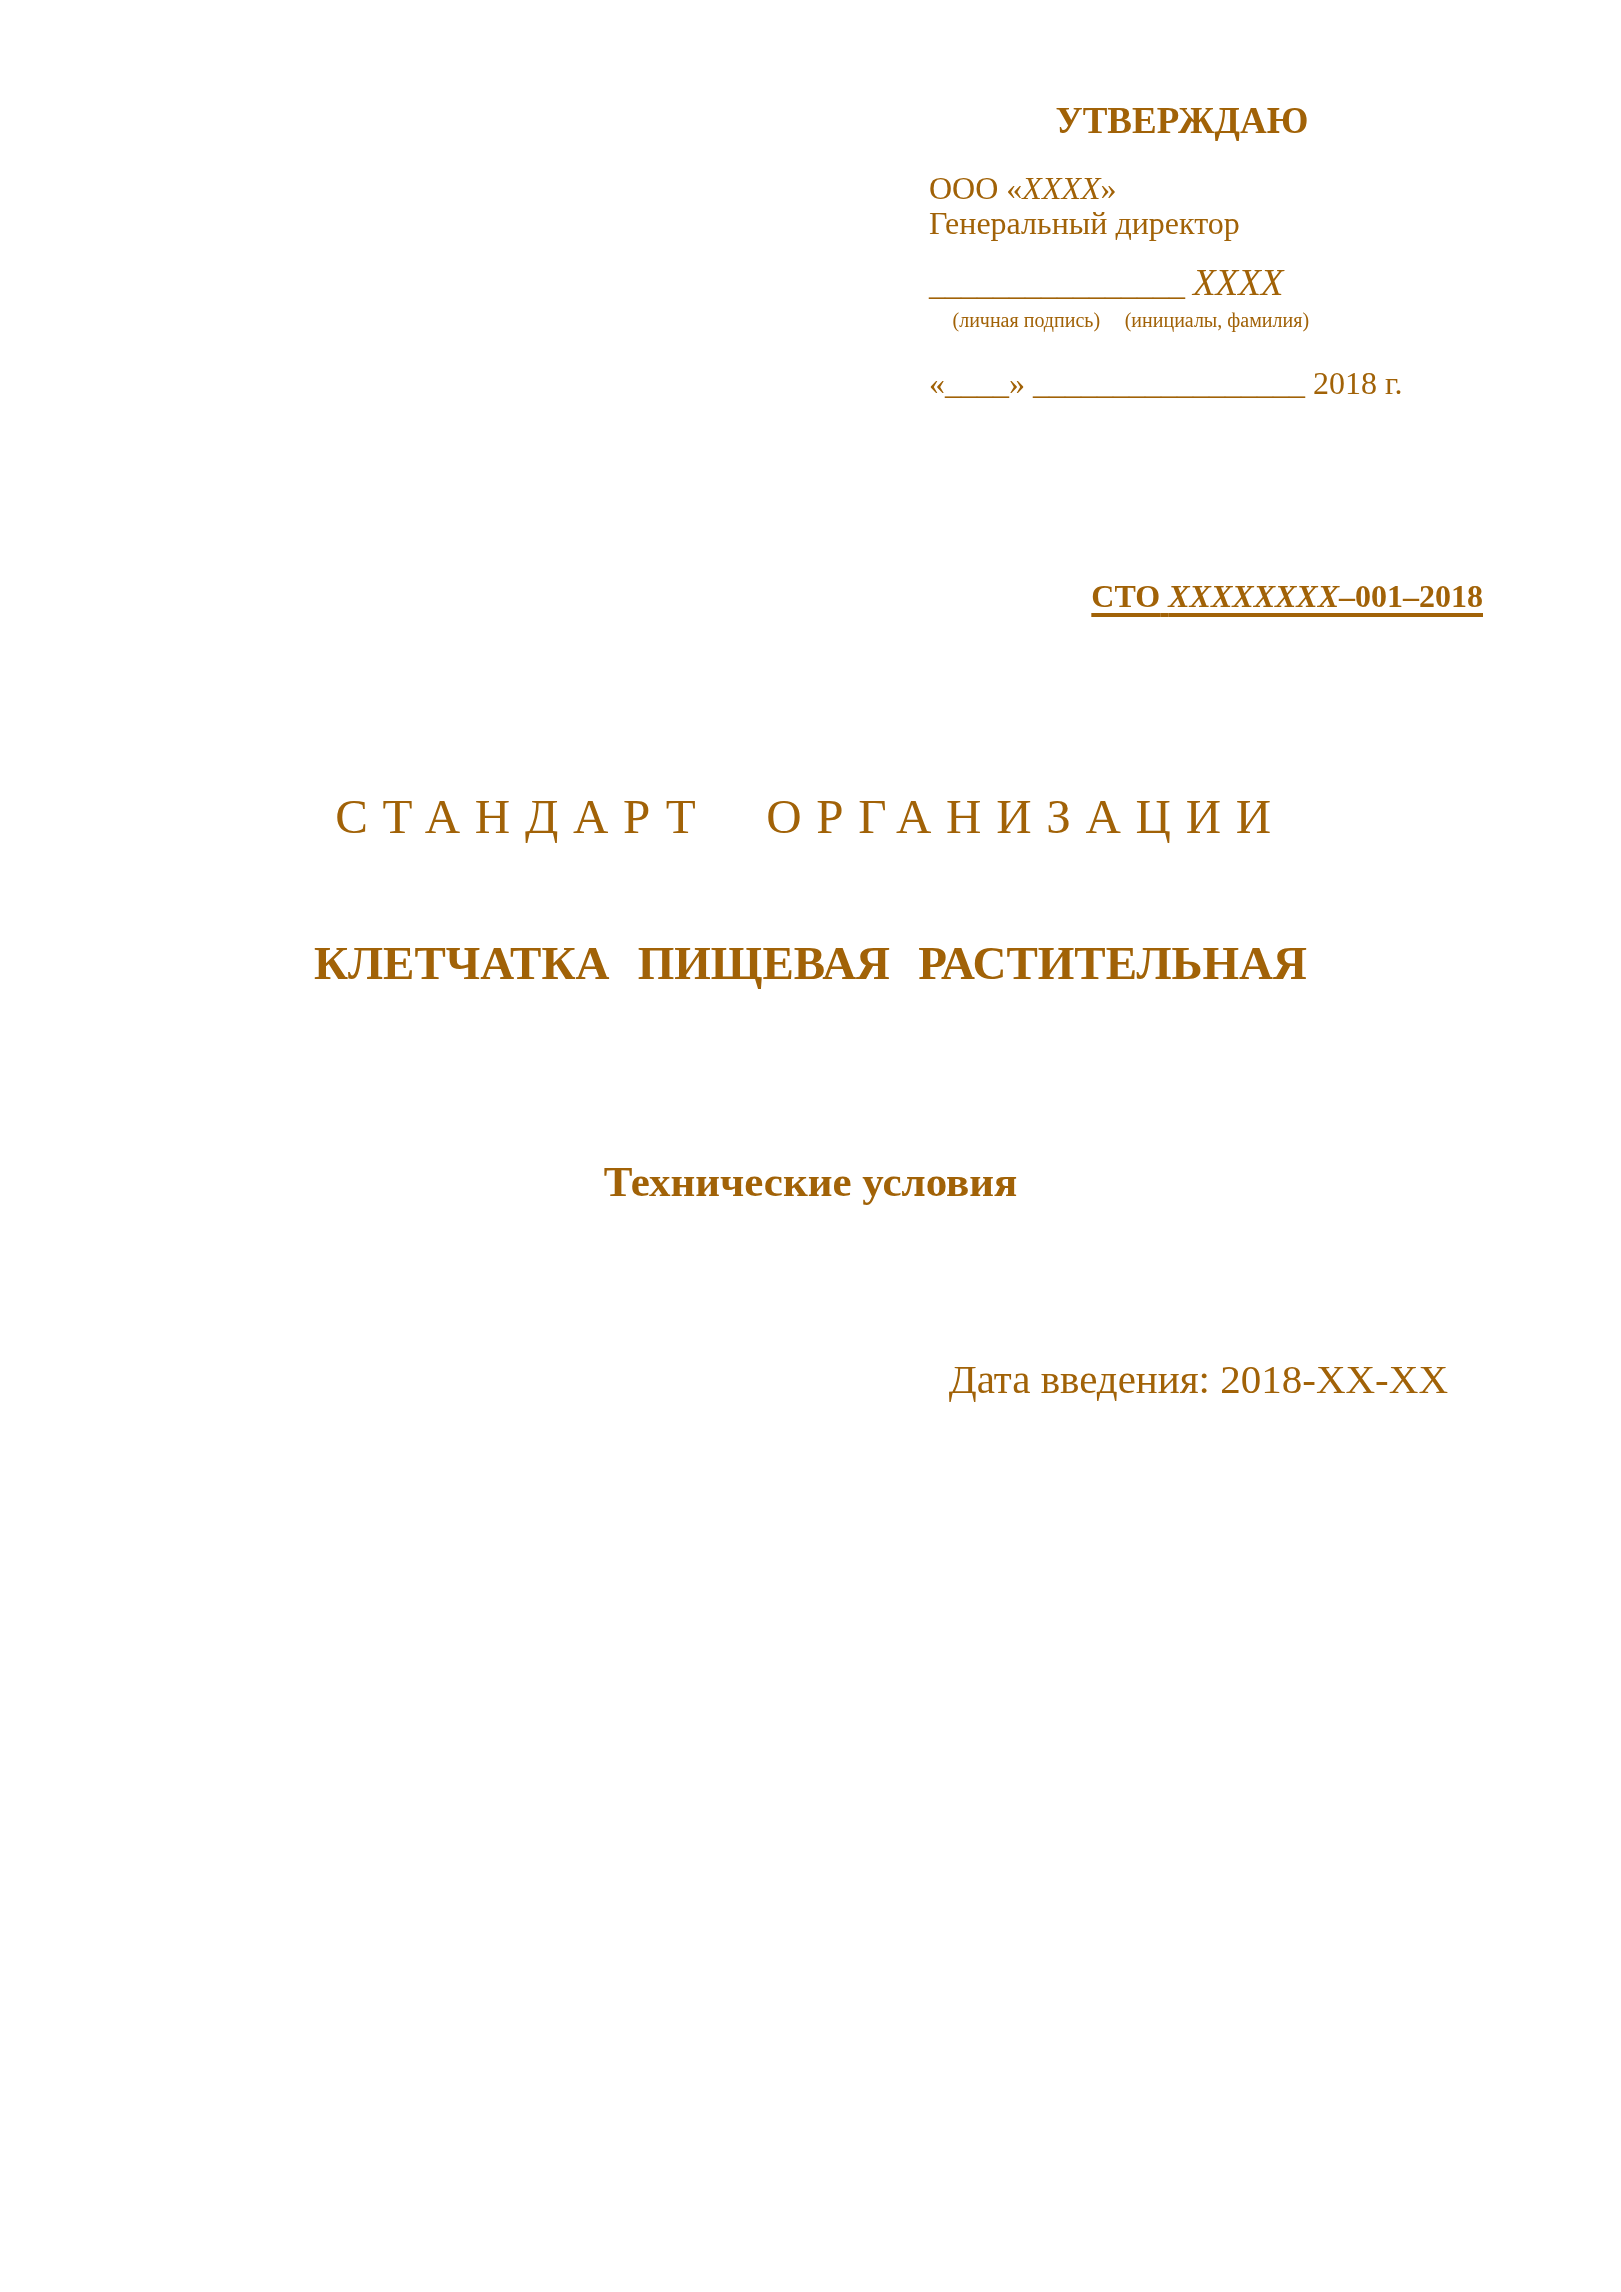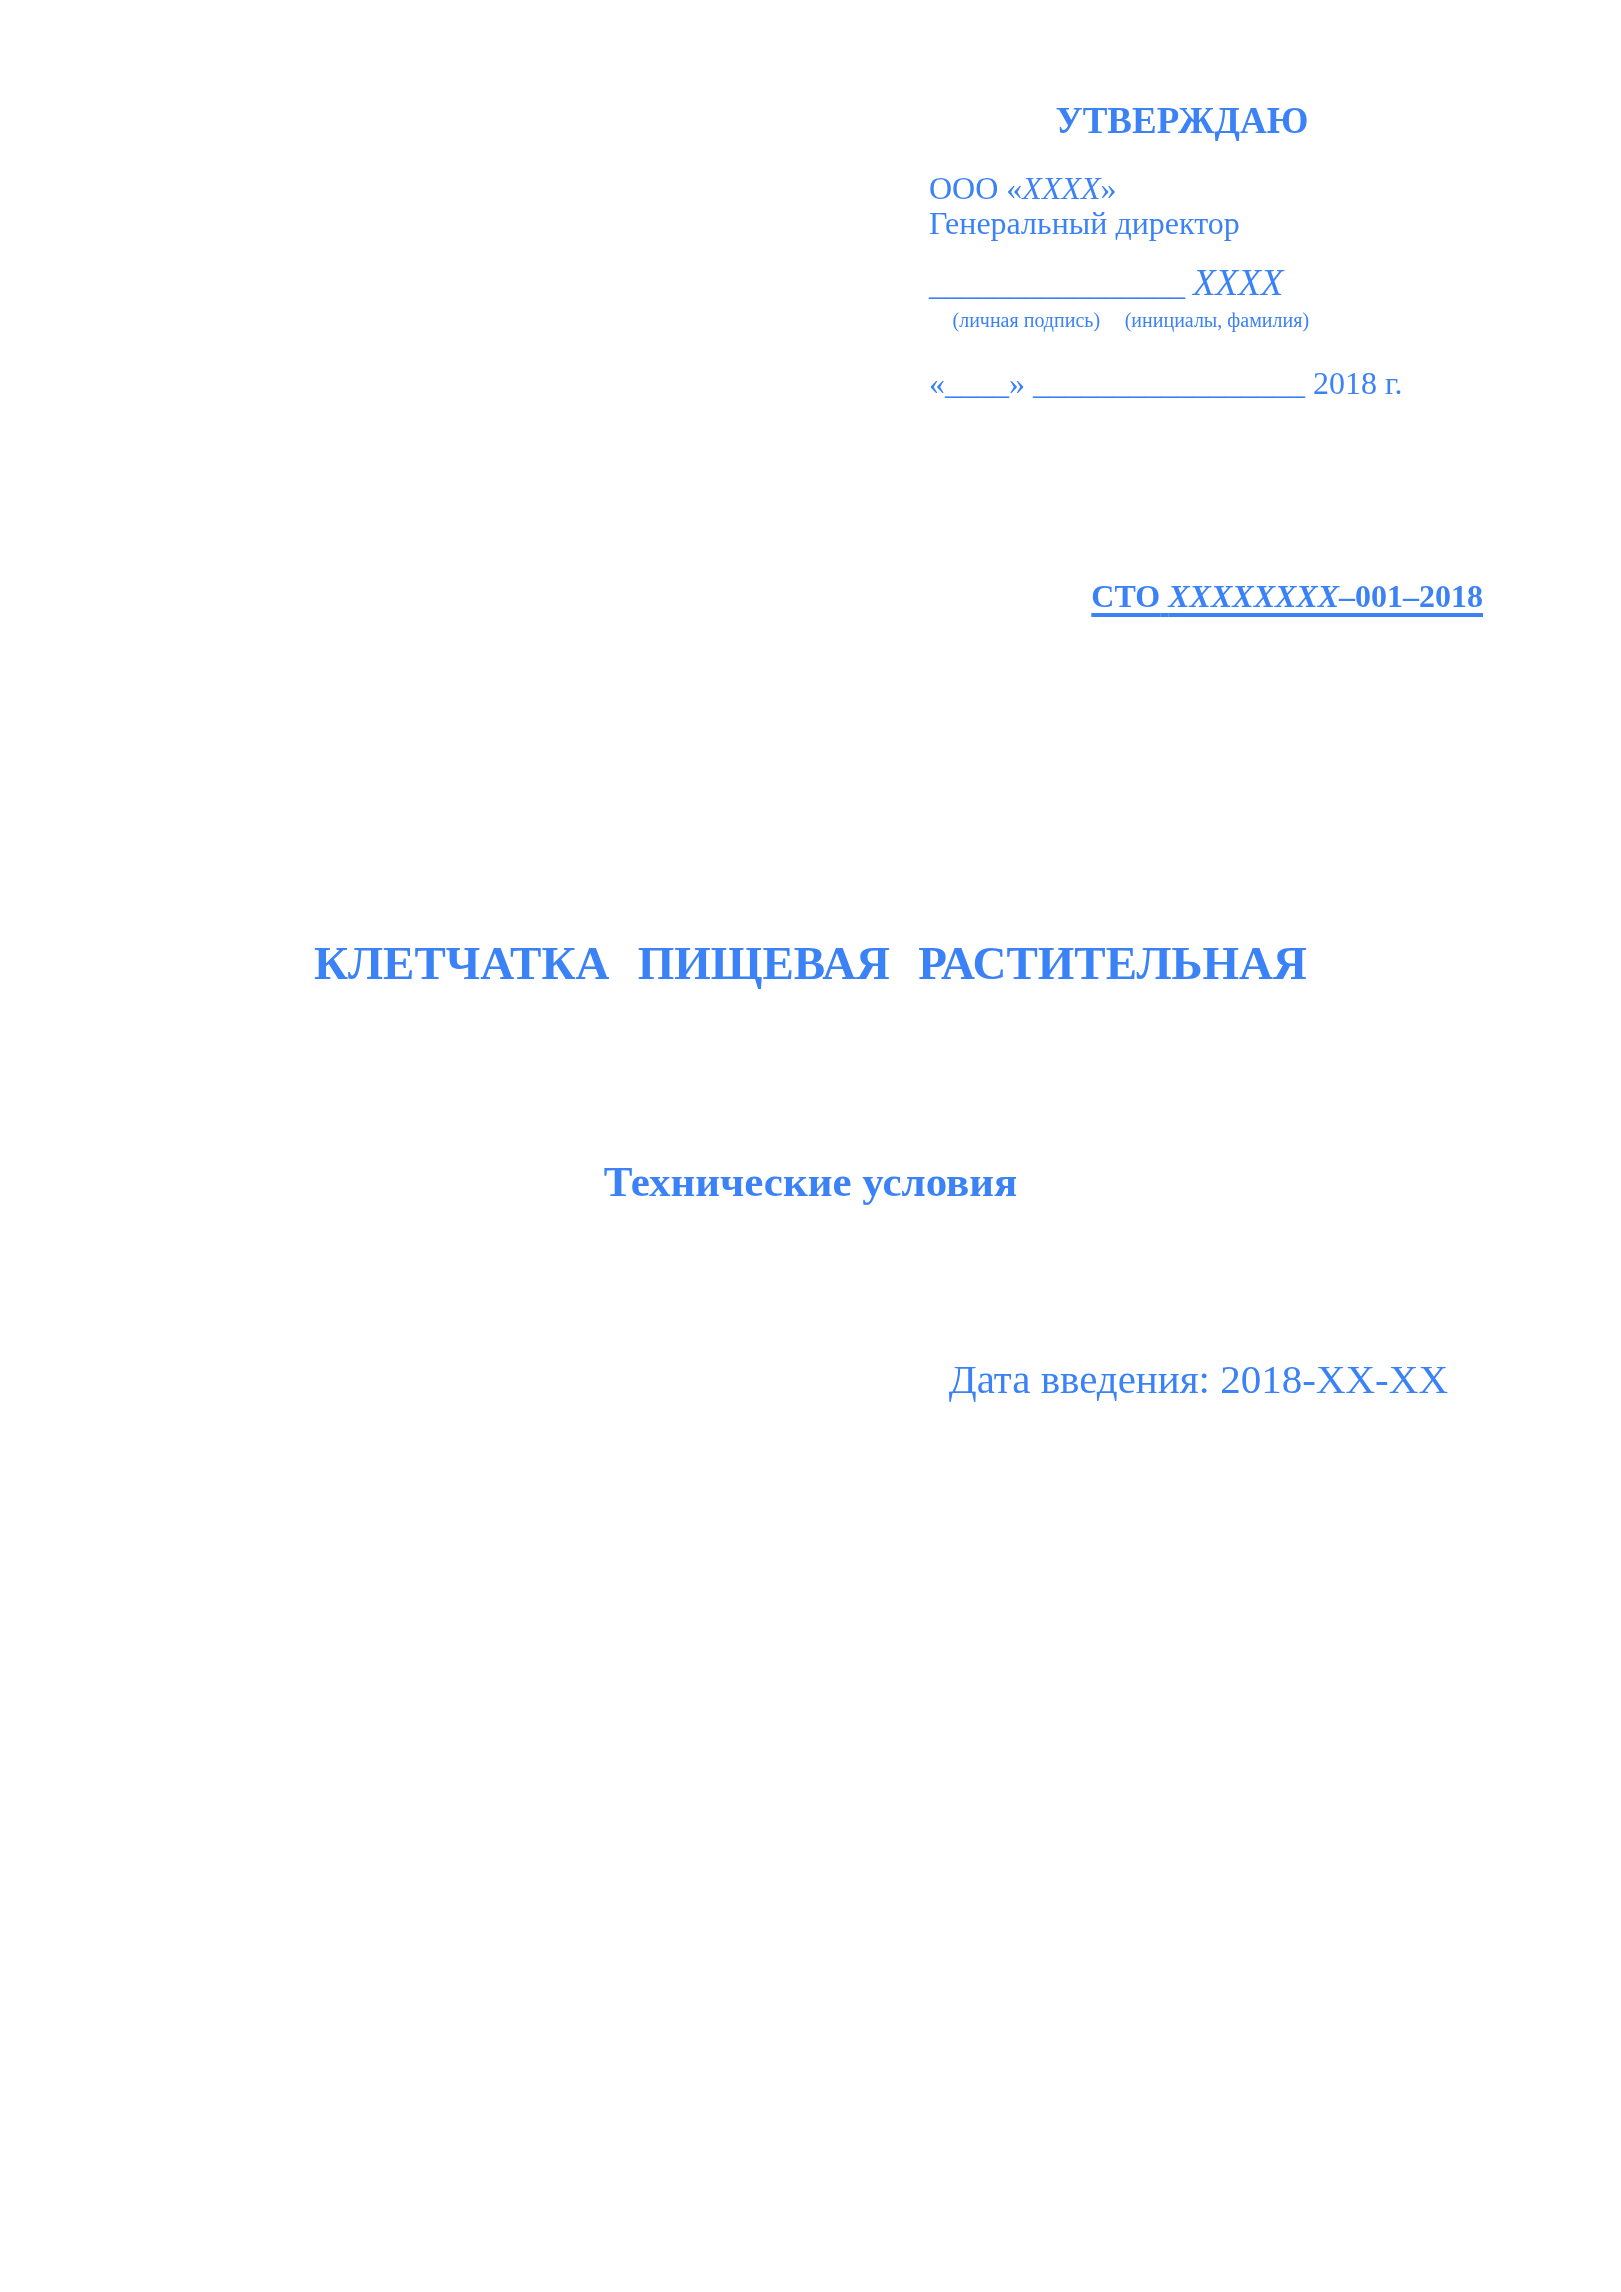--- a/index.html
+++ b/index.html
@@ -2,21 +2,21 @@
 <html lang="ru"><head>
 <meta charset="utf-8">
 <style>
   html, body { margin: 0; padding: 0; background: #888; }
   .page {
     position: relative;
     width: 1621px;
     height: 2293px;
     margin: 0 auto;
     background: #ffffff;
-    color: #3b82f6;
+    color: #a16207;
     font-family: "Liberation Serif", "DejaVu Serif", serif;
     overflow: hidden;
   }
 
   
   .approval {
     position: absolute;
     left: 929px;
     top: 101px;
     width: 549px;
@@ -127,20 +127,21 @@
 
     <div class="date-row">
       <span>«____»</span>
       <span>_________________</span>
       <span>2018 г.</span>
     </div>
   </div>
 
   <div class="designation"><span>СТО</span> <span class="designation-x">ХХХХХХХХ</span><span>–001–2018</span></div>
 
+  <div class="doc-type">СТАНДАРТ ОРГАНИЗАЦИИ</div>
 
   <div class="title">КЛЕТЧАТКА ПИЩЕВАЯ РАСТИТЕЛЬНАЯ</div>
 
   <div class="subtitle">Технические условия</div>
 
   <div class="effective-date">Дата введения: 2018-ХХ-ХХ</div>
 
 </div>
 
 

